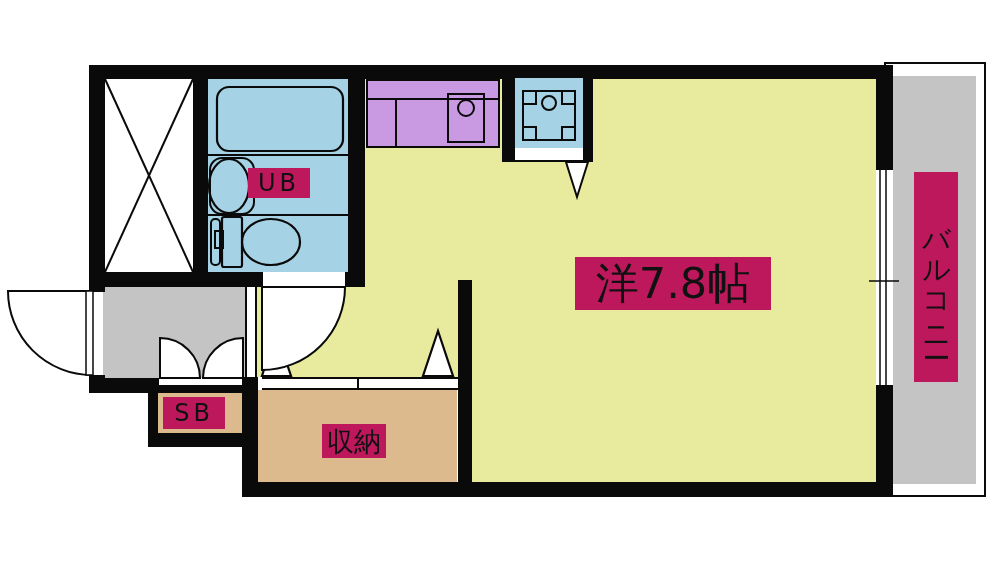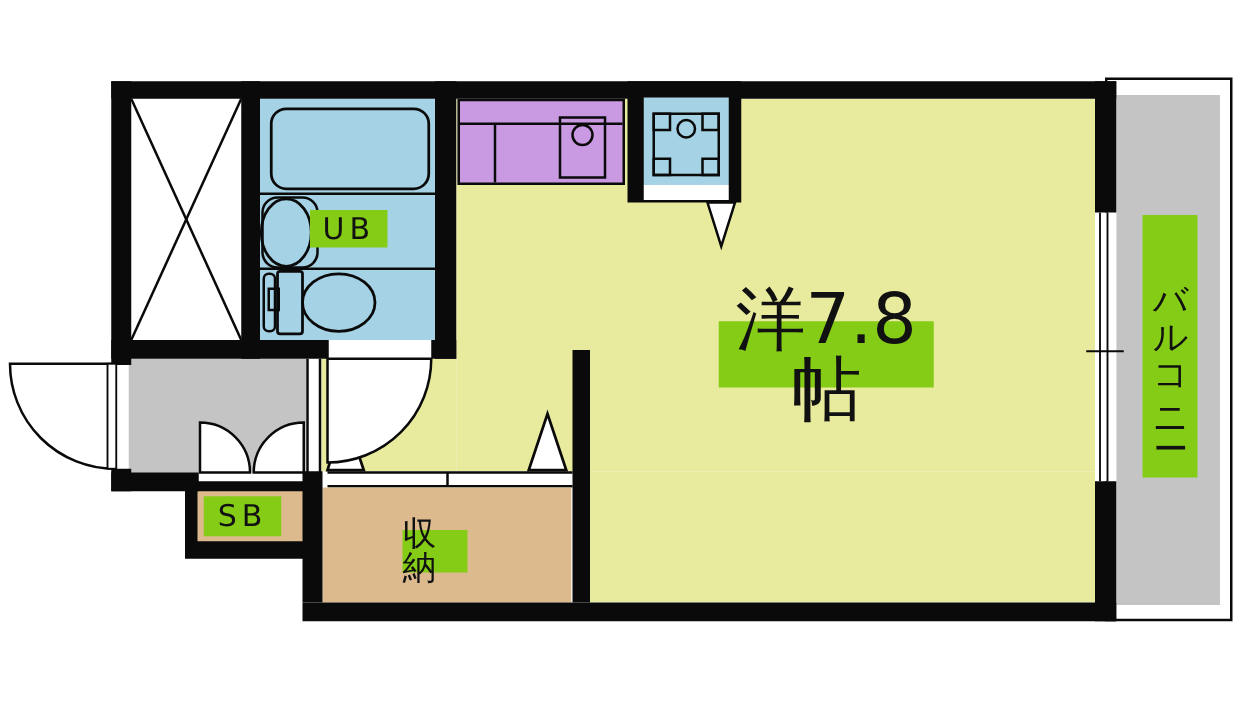--- a/index.html
+++ b/index.html
@@ -2,21 +2,21 @@
 <html><head>
 <meta charset="utf-8">
 <style>
   html,body{margin:0;padding:0;background:#ffffff;}
   #plan{position:relative;width:1000px;height:562px;background:#ffffff;overflow:hidden;
         font-family:"DejaVu Sans",sans-serif;}
   
   .floor{position:absolute;z-index:1;}
   .wall{position:absolute;background:#0a0a0a;z-index:2;}
   #fixtures{position:absolute;left:0;top:0;z-index:3;pointer-events:none;}
-  .label{position:absolute;z-index:4;background:#84cc16;color:#111;
+  .label{position:absolute;z-index:4;background:#be185d;color:#111;
          display:flex;align-items:center;justify-content:center;line-height:1;}
   
   .f-room{background:#e8eb9d;}
   .f-bath{background:#a5d2e4;}
   .f-gray{background:#c4c4c4;}
   .f-tan{background:#dcba8e;}
   .f-purple{background:#c99ae2;border:2px solid #0a0a0a;box-sizing:border-box;}
   .f-white{background:#ffffff;}
   .track{background:#ffffff;border-top:2px solid #0a0a0a;border-bottom:2px solid #0a0a0a;box-sizing:border-box;}
   .partition{background:#ffffff;border-left:2px solid #0a0a0a;border-right:2px solid #0a0a0a;box-sizing:border-box;}
@@ -101,17 +101,17 @@
     <path d="M160,378 L160,338 A40 40 0 0 1 200,378 Z" fill="#ffffff" stroke="#0a0a0a" stroke-width="2"></path>
     <path d="M243,378 L243,338 A40 40 0 0 0 203,378 Z" fill="#ffffff" stroke="#0a0a0a" stroke-width="2"></path>
 
     <line x1="880" y1="170" x2="880" y2="385" stroke="#0a0a0a" stroke-width="1.5"></line>
     <line x1="886" y1="170" x2="886" y2="385" stroke="#0a0a0a" stroke-width="1.5"></line>
     <line x1="869" y1="281" x2="899" y2="281" stroke="#0a0a0a" stroke-width="1.5"></line>
   </svg>
 
   <div class="label" style="left:248px;top:168px;width:62px;height:30px;font-size:24px;letter-spacing:4px;">UB</div>
   <div class="label" style="left:163px;top:397px;width:62px;height:32px;font-size:24px;letter-spacing:4px;">SB</div>
-  <div class="label" style="left:322px;top:424px;width:52px;height:34px;font-size:27px;">収納</div>
-  <div class="label" style="left:575px;top:257px;width:172px;height:53px;font-size:56px;text-align:center;">洋7.8帖</div>
+  <div class="label" style="left:322px;top:424px;width:64px;height:34px;font-size:27px;">収納</div>
+  <div class="label" style="left:575px;top:257px;width:196px;height:53px;font-size:43px;text-align:center;">洋7.8帖</div>
   <div class="label" style="left:914px;top:172px;width:44px;height:210px;font-size:28px;writing-mode:vertical-rl;text-orientation:upright;letter-spacing:2px;">バルコニー</div>
 
 </div>
 
 </body></html>

